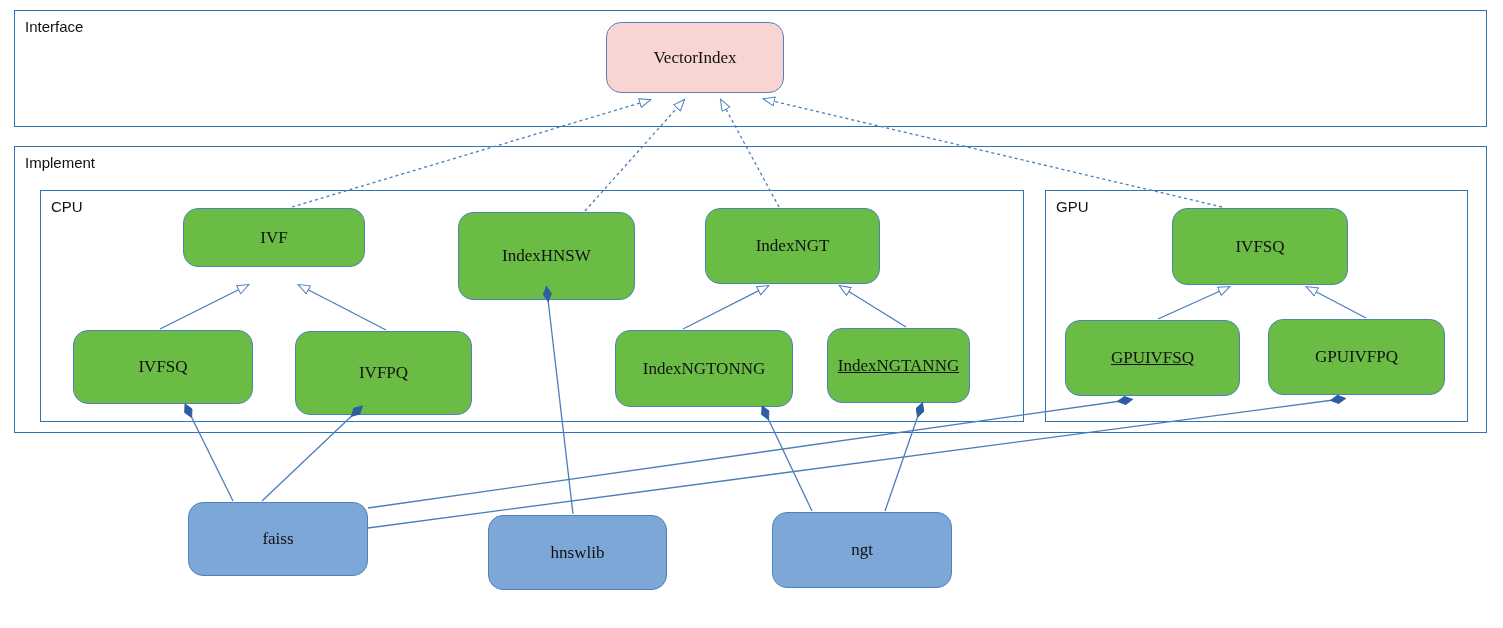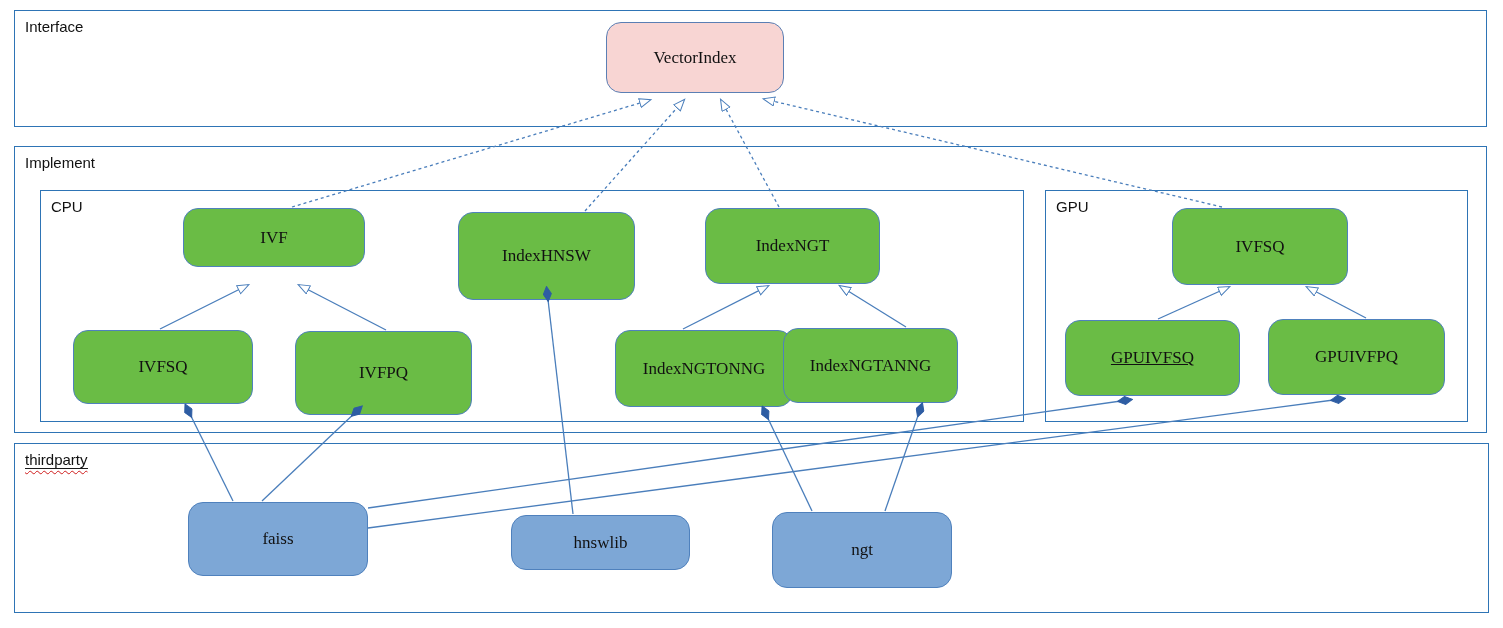--- a/index.html
+++ b/index.html
@@ -72,40 +72,37 @@
   </div>
 
   <div class="frame" style="left:40px;top:190px;width:984px;height:232px;">
     <span class="frame-label">CPU</span>
   </div>
 
   <div class="frame" style="left:1045px;top:190px;width:423px;height:232px;">
     <span class="frame-label">GPU</span>
   </div>
 
-  <div class="frame" style="left:14px;top:443px;width:1475px;height:170px;">
-    <span class="frame-label"><span class="u-solid"><span class="u-wavy">thirdparty</span></span></span>
-  </div>
 
   <div class="node pink" style="left:606px;top:22px;width:178px;height:71px;">VectorIndex</div>
 
   <div class="node green" style="left:183px;top:208px;width:182px;height:59px;">IVF</div>
   <div class="node green" style="left:458px;top:212px;width:177px;height:88px;">IndexHNSW</div>
   <div class="node green" style="left:705px;top:208px;width:175px;height:76px;">IndexNGT</div>
   <div class="node green" style="left:73px;top:330px;width:180px;height:74px;">IVFSQ</div>
   <div class="node green" style="left:295px;top:331px;width:177px;height:84px;">IVFPQ</div>
   <div class="node green" style="left:615px;top:330px;width:178px;height:77px;">IndexNGTONNG</div>
-  <div class="node green" style="left:783px;top:328px;width:175px;height:75px;">IndexNGTANNG</div>
+  <div class="node green" style="left:827px;top:328px;width:143px;height:75px;text-decoration:underline;">IndexNGTANNG</div>
 
   <div class="node green" style="left:1172px;top:208px;width:176px;height:77px;">IVFSQ</div>
   <div class="node green" style="left:1065px;top:320px;width:175px;height:76px;text-decoration:underline;">GPUIVFSQ</div>
   <div class="node green" style="left:1268px;top:319px;width:177px;height:76px;">GPUIVFPQ</div>
 
   <div class="node blue" style="left:188px;top:502px;width:180px;height:74px;">faiss</div>
-  <div class="node blue" style="left:488px;top:515px;width:179px;height:55px;margin-left:23px;">hnswlib</div>
+  <div class="node blue" style="left:488px;top:515px;width:179px;height:75px;">hnswlib</div>
   <div class="node blue" style="left:772px;top:512px;width:180px;height:76px;">ngt</div>
 
   <svg class="edges" width="1503" height="628" viewBox="0 0 1503 628">
     <defs>
       <marker id="tri" markerUnits="userSpaceOnUse" markerWidth="14" markerHeight="11" refX="11" refY="5" orient="auto">
         <path d="M0.5,0.5 L12,5 L0.5,9.5 Z" fill="#ffffff" stroke="#4a7ebb" stroke-width="1"></path>
       </marker>
       <marker id="dia" markerUnits="userSpaceOnUse" markerWidth="16" markerHeight="9" refX="11" refY="4.5" orient="auto">
         <path d="M0.5,4.5 L8,0.5 L15.5,4.5 L8,8.5 Z" fill="#2e5da3" stroke="#2e5da3"></path>
       </marker>

